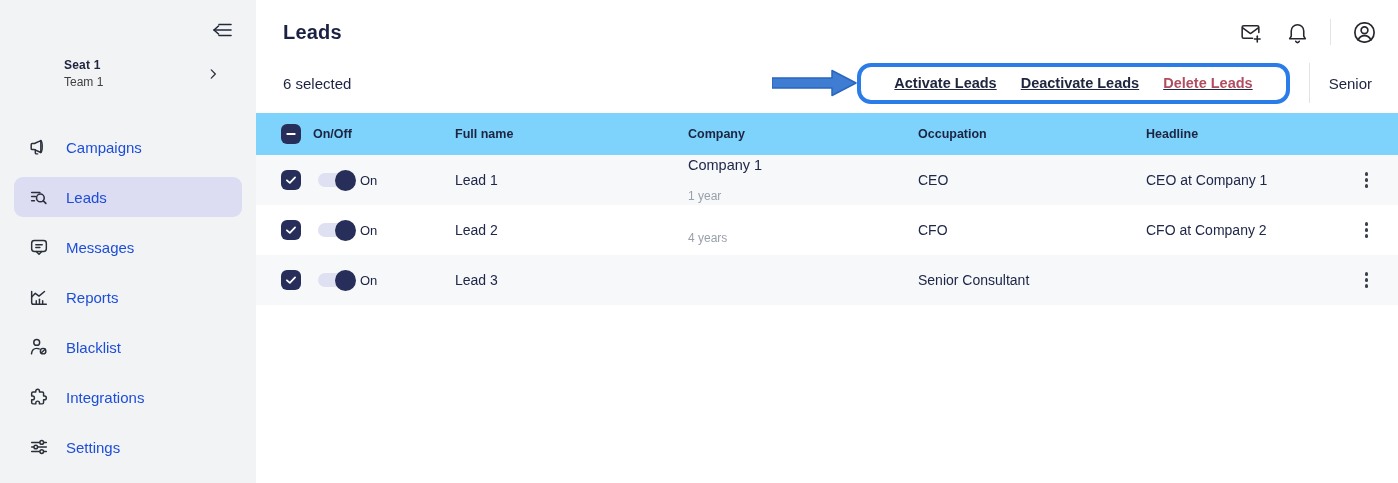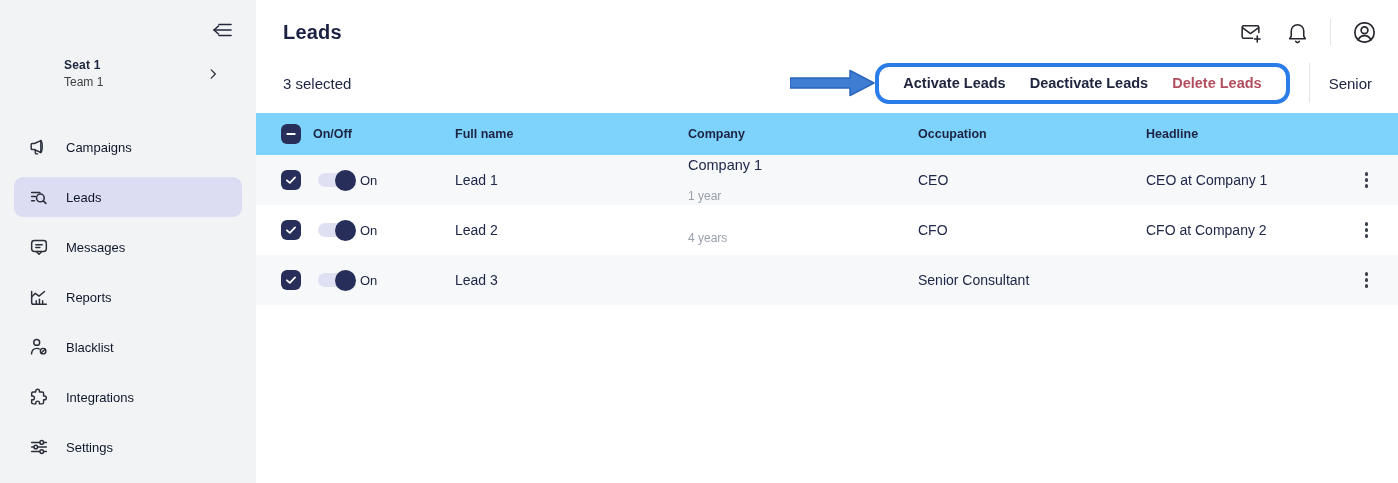--- a/index.html
+++ b/index.html
@@ -26,21 +26,21 @@
   .seat-title { font-size:12px; font-weight:700; color:#20263f; letter-spacing:.2px; }
   .seat-sub { font-size:12px; color:#404040; margin-top:3px; }
   .seat-chevron { color:#2a2f3a; width:14px; height:14px; margin-right:16px; }
   .nav { margin-top:38px; }
   .nav-item {
     display:flex; align-items:center; height:40px; margin:10px 14px;
     border-radius:9px; cursor:pointer; color:#23283c;
   }
   .nav-item.active { background:#dcdcf3; }
   .nav-icon { width:22px; height:22px; margin:0 16px 0 14px; color:#2a2f3a; flex-shrink:0; }
-  .nav-label { font-size:13px; font-weight:500; color:#0f172a; }
+  .nav-label { font-size:15px; font-weight:500; color:#1d4ed8; }
 
   
   .main { flex:1; display:flex; flex-direction:column; background:#ffffff; }
   .titlebar {
     display:flex; align-items:center; padding:16px 20px 0 27px; height:48px;
   }
   .page-title { font-size:20px; font-weight:700; color:#1b2142; letter-spacing:.2px; }
   .titlebar-icons { margin-left:auto; display:flex; align-items:center; }
   .tb-icon { width:25px; height:25px; color:#26262e; cursor:pointer; }
   .tb-icon + .tb-icon { margin-left:22px; }
@@ -48,22 +48,22 @@
   .avatar-icon { width:27px; height:27px; color:#26262e; cursor:pointer; }
 
   
   .selection-bar {
     display:flex; align-items:center; padding:0 26px 0 27px; height:44px; margin-top:13px;
   }
   .selected-count { font-size:15px; color:#1c2340; font-weight:500; }
   .selection-right { margin-left:auto; display:flex; align-items:center; }
   .annotation-arrow { width:86px; height:30px; margin-right:-1px; position:relative; z-index:2; }
   .action-box {
-    display:flex; align-items:center; height:41px; padding:0 24px;
-    border:4px solid #2a7ce8; border-radius:14px; background:#ffffff; gap:24px;
+    display:flex; align-items:center; height:41px; padding:0 33px;
+    border:4px solid #2a7ce8; border-radius:14px; background:#ffffff; gap:24px;text-decoration:underline;
   }
   .action-btn {
     background:none; border:none; font-family:inherit; font-size:14.5px; font-weight:600;
     color:#20263f; cursor:pointer; white-space:nowrap; padding:0;
   }
   .action-btn.danger { color:#b14d5e; }
   .cancel-divider { width:1px; height:40px; background:#e2e3e7; margin:0 19px; }
   .cancel-btn {
     background:none; border:none; font-family:inherit; font-size:15px; font-weight:500;
     color:#1c2340; cursor:pointer; padding:0;
@@ -235,21 +235,21 @@
         <svg viewBox="0 0 24 24" fill="none" stroke="currentColor" stroke-width="1.5" stroke-linecap="round" stroke-linejoin="round">
           <rect x="3.5" y="3.5" width="17" height="17" rx="8"></rect>
           <circle cx="12" cy="10" r="3"></circle>
           <path d="M6.3 18.7c1.1-2.6 3.1-3.9 5.7-3.9s4.6 1.3 5.7 3.9"></path>
         </svg>
       </span>
     </div>
   </div>
 
   <div class="selection-bar">
-    <div class="selected-count">3 selected</div>
+    <div class="selected-count">6 selected</div>
     <div class="selection-right">
       <svg class="annotation-arrow" viewBox="0 0 86 30">
         <polygon points="0,10 60,10 60,2.5 84,15 60,27.5 60,20 0,20" fill="#3f7dd3" stroke="#2a66bd" stroke-width="1.5" stroke-linejoin="round"></polygon>
       </svg>
       <div class="action-box">
         <button class="action-btn">Activate Leads</button>
         <button class="action-btn">Deactivate Leads</button>
         <button class="action-btn danger">Delete Leads</button>
       </div>
       <span class="cancel-divider"></span>

